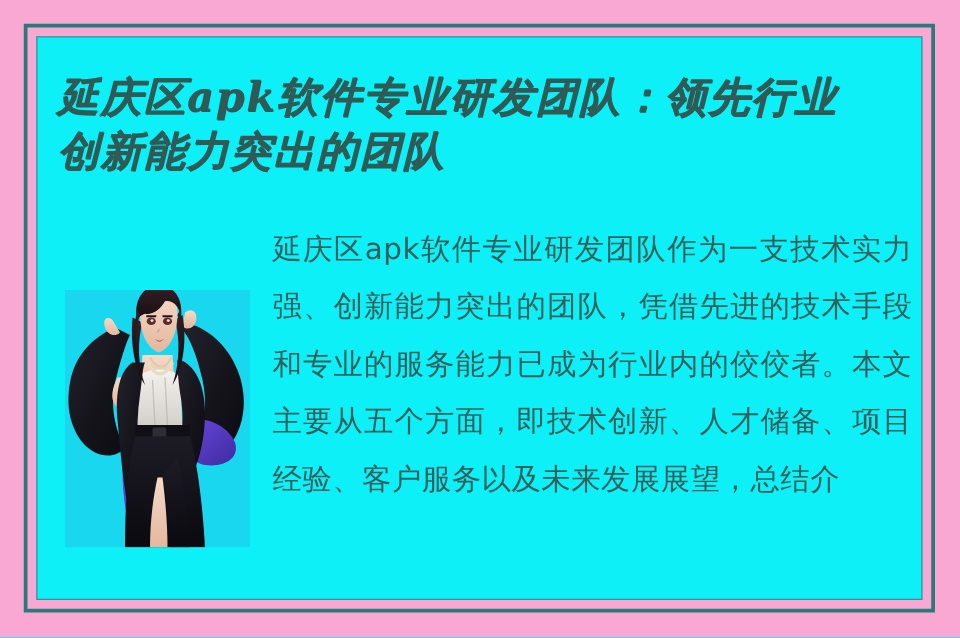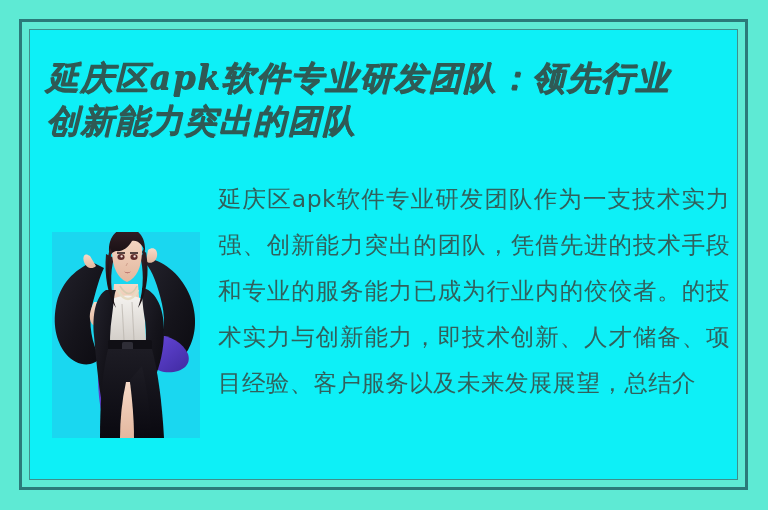--- a/index.html
+++ b/index.html
@@ -11,21 +11,21 @@
     height: 510px;
     overflow: hidden;
     background: #00f2ff;
     font-family: "Liberation Sans", sans-serif;
   }
 
   #page {
     position: relative;
     width: 768px;
     height: 510px;
-    background: #5eead4;
+    background: #f9a8d4;
     overflow: hidden;
   }
 
   
   .frame-outer {
     position: absolute;
     left: 19px;
     top: 19px;
     width: 729px;
     height: 471px;
@@ -193,17 +193,17 @@
         <ellipse cx="82" cy="25" rx="3.6" ry="3" fill="#5e2b2b"></ellipse>
         <ellipse cx="69.6" cy="24.4" rx="1.2" ry="1.1" fill="#f3e2dd"></ellipse>
         <ellipse cx="82.6" cy="24.4" rx="1.2" ry="1.1" fill="#f3e2dd"></ellipse>
         <path d="M65 21 L73 21 M78 21 L86 21" stroke="#241419" stroke-width="1.6" fill="none"></path>
 
         <path d="M75.5 31 L74 34" stroke="#cf9f8b" stroke-width="1" fill="none"></path>
         <path d="M72 39 C74 42 77 42 79 39 C77 41 74 41 72 39 Z" fill="#9c3f46"></path>
       </svg>
     </div>
 
-    <div class="body-text">延庆区apk软件专业研发团队作为一支技术实力强、创新能力突出的团队，凭借先进的技术手段和专业的服务能力已成为行业内的佼佼者。的技术实力与创新能力，即技术创新、人才储备、项目经验、客户服务以及未来发展展望，总结介</div>
+    <div class="body-text">延庆区apk软件专业研发团队作为一支技术实力强、创新能力突出的团队，凭借先进的技术手段和专业的服务能力已成为行业内的佼佼者。本文主要从五个方面，即技术创新、人才储备、项目经验、客户服务以及未来发展展望，总结介</div>
 
   </div>
 
 </div>
 
 </body></html>

